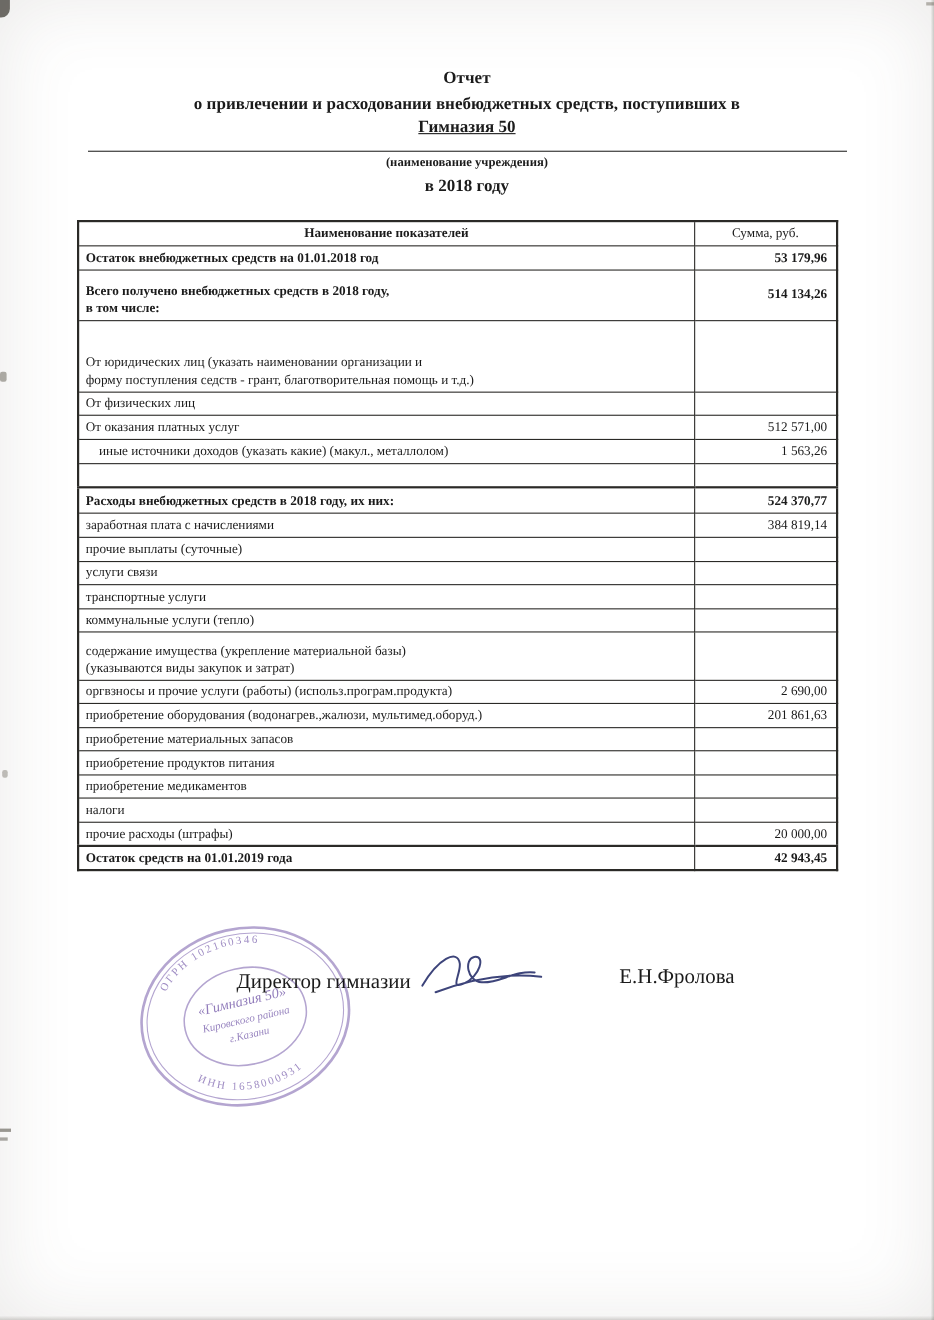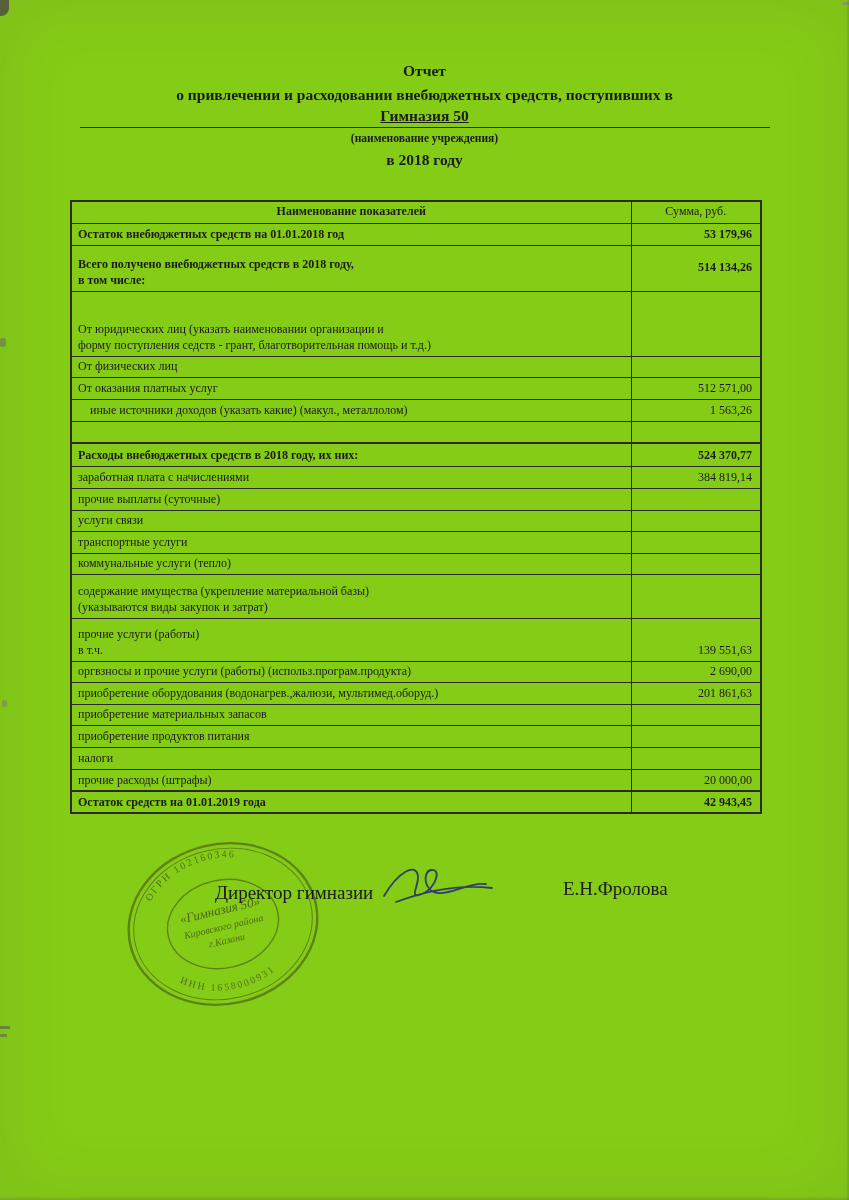--- a/index.html
+++ b/index.html
@@ -4,34 +4,34 @@
 <style>
   * { margin:0; padding:0; box-sizing:border-box; }
   html,body { width:849px; }
   body {
     font-family:"Liberation Serif", serif;
     background:#d9d6cf;
   }
   .page {
     position:relative;
     width:849px; height:1200px;
-    background:#84cc16;
+    background:#ffffff;
     color:#1b1b1b;
     overflow:hidden;
     box-shadow: inset 0 0 70px rgba(90,85,70,0.12);
   }
 
   
   .titles { padding-top:62px; text-align:center; }
   .t-main { font-size:15.5px; font-weight:bold; }
   .t-sub  { font-size:15.5px; font-weight:bold; margin-top:6px; }
   .inst-line {
     width:690px; margin:3px auto 0;
     border-bottom:1.6px solid #2a2a28;
-    padding-bottom:2px;
+    padding-bottom:12px;
   }
   .inst-name { font-size:15.5px; font-weight:bold; text-decoration:underline; }
   .inst-hint { font-size:11.5px; font-weight:bold; margin-top:4px; }
   .t-year { font-size:15.5px; font-weight:bold; margin-top:7px; }
 
   
   table.report {
     position:absolute; left:70px; top:200px;
     width:690px;
     border-collapse:collapse;
@@ -179,39 +179,38 @@
         </tr>
         <tr style="height: 21px;">
           <td class="label-cell">коммунальные услуги (тепло)</td>
           <td class="value-cell"></td>
         </tr>
         <tr style="height: 44px;">
           <td class="label-cell">содержание имущества (укрепление материальной базы)
 (указываются виды закупок и затрат)</td>
           <td class="value-cell"></td>
         </tr>
-        <tr style="height: 43px;">
-          <td class="label-cell">прочие услуги (работы)
-в т.ч.</td>
-          <td class="value-cell">139 551,63</td>
-        </tr>
         <tr style="height: 21px;">
           <td class="label-cell">оргвзносы и прочие услуги (работы) (использ.програм.продукта)</td>
           <td class="value-cell">2 690,00</td>
         </tr>
         <tr style="height: 22px;">
           <td class="label-cell">приобретение оборудования (водонагрев.,жалюзи, мультимед.оборуд.)</td>
           <td class="value-cell">201 861,63</td>
         </tr>
         <tr style="height: 21px;">
           <td class="label-cell">приобретение материальных запасов</td>
           <td class="value-cell"></td>
         </tr>
         <tr style="height: 22px;">
           <td class="label-cell">приобретение продуктов питания</td>
+          <td class="value-cell"></td>
+        </tr>
+        <tr style="height: 21px;">
+          <td class="label-cell">приобретение медикаментов</td>
           <td class="value-cell"></td>
         </tr>
         <tr style="height: 22px;">
           <td class="label-cell">налоги</td>
           <td class="value-cell"></td>
         </tr>
         <tr style="height: 22px;">
           <td class="label-cell">прочие расходы (штрафы)</td>
           <td class="value-cell">20 000,00</td>
         </tr>

